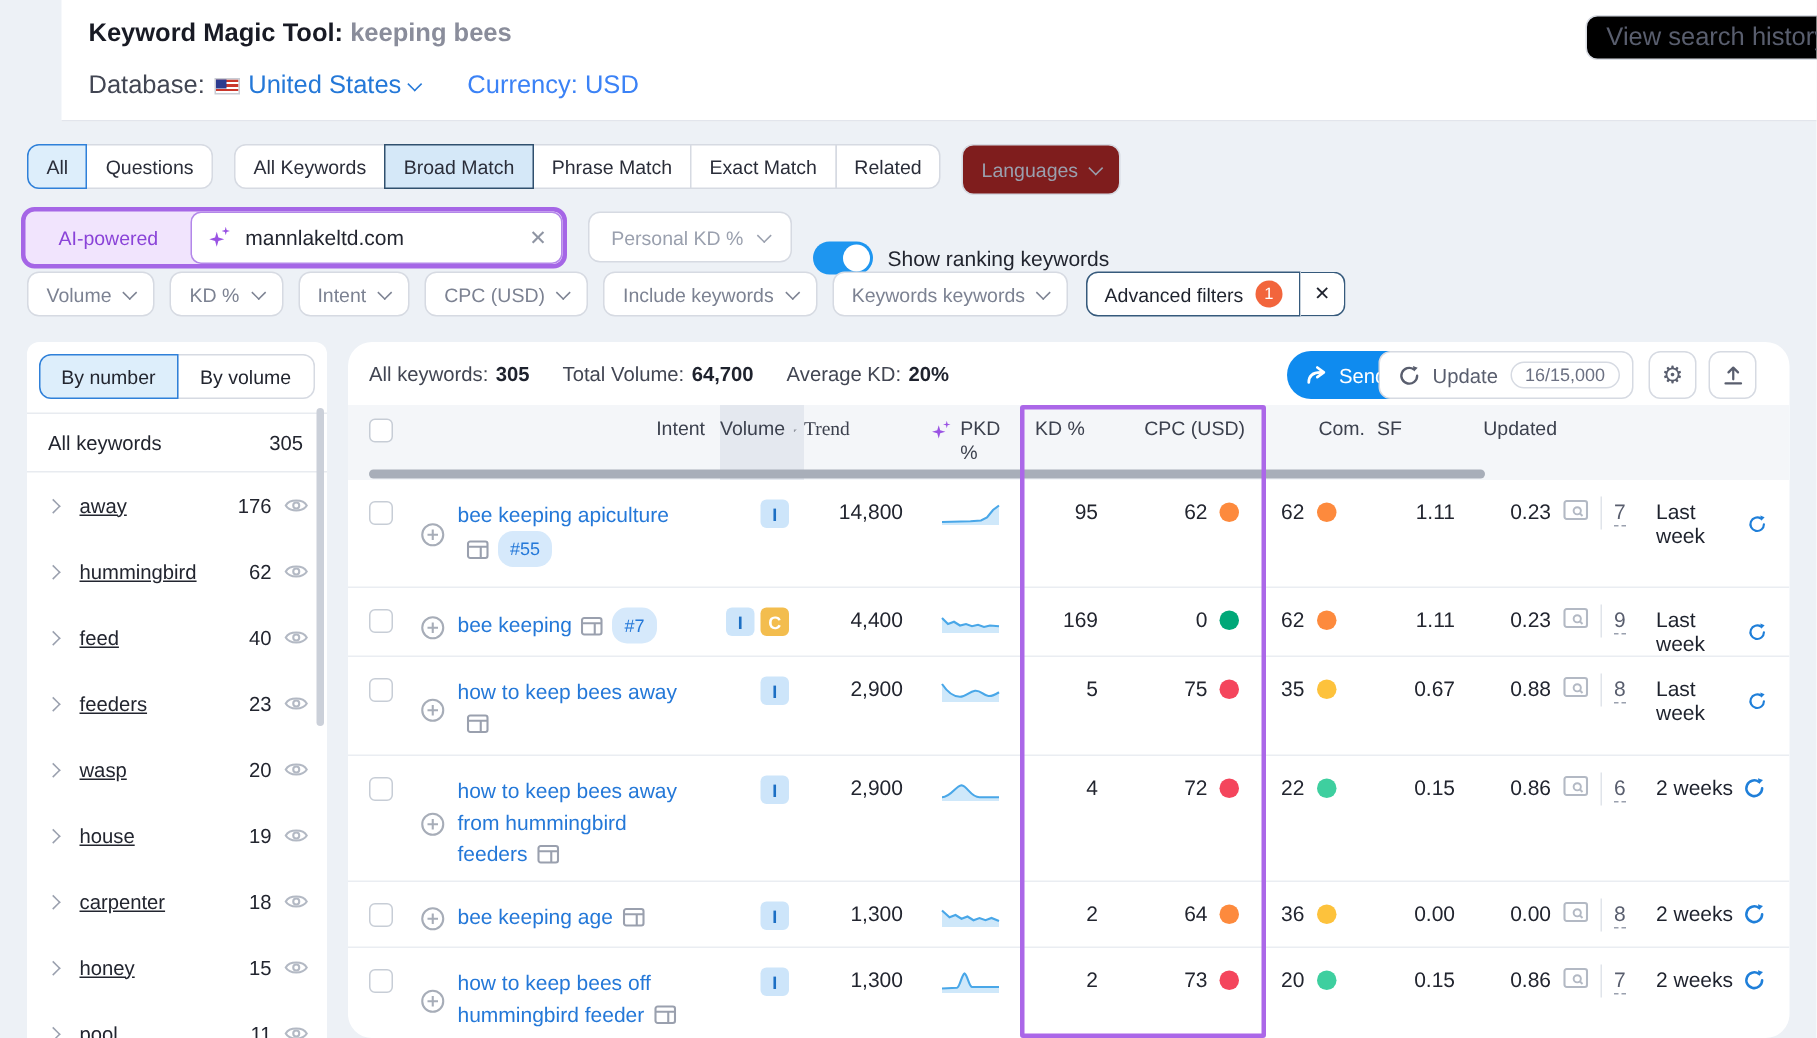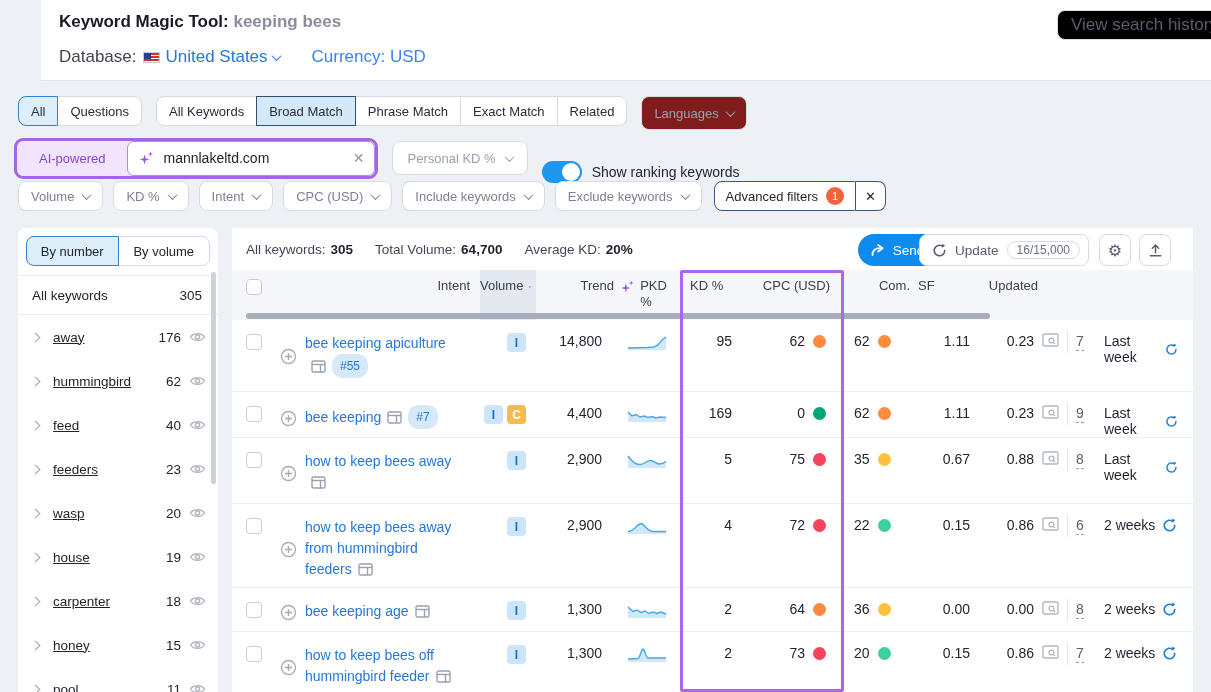--- a/index.html
+++ b/index.html
@@ -46,21 +46,21 @@
   
   .filters-row { position:absolute; left:18px; top:181px; display:flex; gap:10px; }
   .filter-btn { height:30px; padding:0 12px; background:#fff; border:1px solid #d6dae2; border-radius:8px; font-size:13px; color:#7c8292; display:flex; align-items:center; gap:9px; cursor:pointer; }
   .adv-group { display:inline-flex; margin-left:2px; }
   .adv-btn { height:30px; padding:0 11px; background:#fff; border:1.5px solid #365a7c; border-radius:8px 0 0 8px; font-size:13px; color:#1e222d; display:flex; align-items:center; gap:8px; cursor:pointer; }
   .adv-x { height:30px; width:30px; background:#fff; border:1.5px solid #365a7c; border-left:none; border-radius:0 8px 8px 0; font-size:13px; font-weight:bold; color:#1e222d; display:flex; align-items:center; justify-content:center; cursor:pointer; }
   .adv-badge { width:18px; height:18px; border-radius:50%; background:#f2653c; color:#fff; font-size:11px; display:flex; align-items:center; justify-content:center; }
 
   
   .sidebar { position:absolute; left:18px; top:228px; width:200px; height:464px; background:#fff; border-radius:8px 8px 0 0; overflow:hidden; }
-  .main { position:absolute; left:232px; top:228px; width:961px; height:464px; background:#fff; border-radius:0; overflow:hidden; }
+  .main { position:absolute; left:232px; top:228px; width:961px; height:464px; background:#fff; border-radius:16px; overflow:hidden; }
 
   
   .side-tabs { display:flex; padding:8px 8px 9px 8px; }
   .side-tab { flex:1; height:30px; border:1px solid #d6dae2; background:#fff; font-size:13px; color:#22252f; display:flex; align-items:center; justify-content:center; cursor:pointer; }
   .side-tab.sel { background:#ddeefb; border-color:#2f80d9; z-index:2; }
   .side-tab:first-child { border-radius:8px 0 0 8px; }
   .side-tab:last-child { border-radius:0 8px 8px 0; margin-left:-1px; }
   .side-all { height:40px; border-top:1px solid #e8ebf0; border-bottom:1px solid #e8ebf0; display:flex; align-items:center; justify-content:space-between; padding:0 16px 0 14px; font-size:13.5px; color:#22252f; cursor:pointer; }
   .side-row { height:44px; display:flex; align-items:center; padding:0 12px 0 14px; font-size:13.5px; color:#22252f; cursor:pointer; }
   .chev-right { width:7px; height:7px; border-right:1.6px solid #9aa0ae; border-bottom:1.6px solid #9aa0ae; transform:rotate(-45deg); display:inline-block; margin-right:14px; flex:none; }
@@ -77,21 +77,21 @@
   .update-pill { border:1px solid #d6dae2; border-radius:11px; padding:1px 9px; font-size:12px; color:#6b7082; }
   .icon-btn { position:absolute; top:6px; width:32px; height:32px; background:#fff; border:1px solid #d6dae2; border-radius:8px; display:flex; align-items:center; justify-content:center; color:#595e6e; cursor:pointer; }
   .gear-btn { right:62px; font-size:16px; }
   .export-btn { right:22px; }
 
   
   .tgrid { display:grid; grid-template-columns:34px 200px 56px 78px 66px 68px 96px 72px 68px 56px 64px 76px; }
   .thead { background:#f4f6f9; height:50px; font-size:13px; color:#3c414e; position:relative; padding-left:14px; }
   .th { padding-top:8px; line-height:16px; }
   .th.r { text-align:right; }
-  .th.c { text-align:right; }
+  .th.c { text-align:left;font-family:Liberation Serif, serif; }
   .vol-col-h { background:#e4e8ef; height:50px; padding-right:4px; display:flex; justify-content:flex-end; gap:6px; padding-top:8px; }
   .hscroll { position:absolute; left:14px; bottom:1px; width:744px; height:6px; background:#a8aeb9; border-radius:3px; }
   .trow { border-bottom:1px solid #eaedf2; padding-left:14px; align-items:start; font-size:14px; }
   .cell { padding-top:13px; }
   .cell.r { text-align:right; }
   .checkbox { width:16px; height:16px; border:1px solid #c7cdd6; border-radius:4px; background:#fff; cursor:pointer; margin-top:1px; }
   .kw-cell { display:flex; gap:8px;align-items:center; }
   .kw-text { max-width:160px; color:#2478d8; line-height:21px; }
   .kw-link { cursor:pointer; }
   .serp-ico { display:inline-block; vertical-align:-2px; margin-left:6px; cursor:pointer; }
@@ -195,21 +195,21 @@
       </div>
       <div class="filter-btn">
         <span>CPC (USD)</span>
         <span class="chev"></span>
       </div>
       <div class="filter-btn">
         <span>Include keywords</span>
         <span class="chev"></span>
       </div>
       <div class="filter-btn">
-        <span>Exclude keywords</span>
+        <span>Keywords keywords</span>
         <span class="chev"></span>
       </div>
       <div class="adv-group">
         <div class="adv-btn">
           <span>Advanced filters</span>
           <span class="adv-badge">1</span>
         </div>
         <div class="adv-x">✕</div>
       </div>
     </div>

